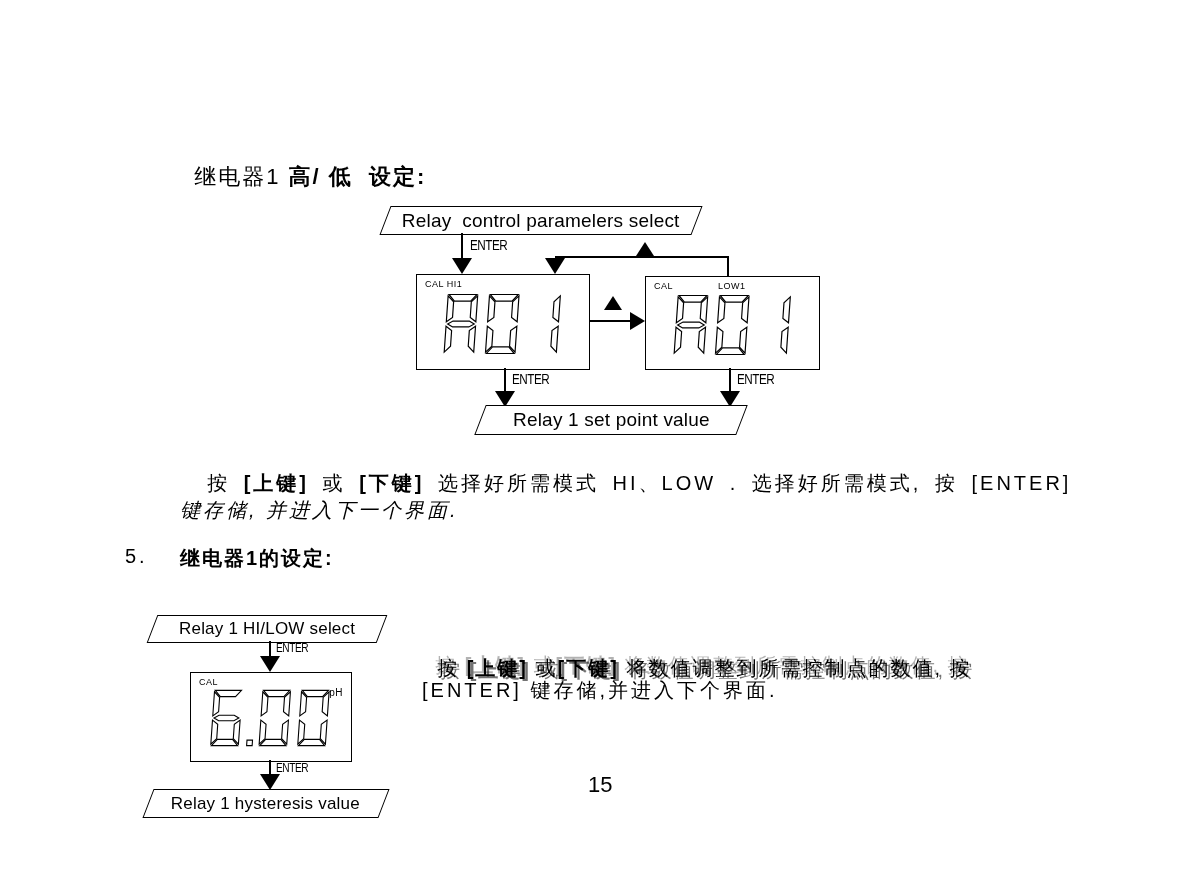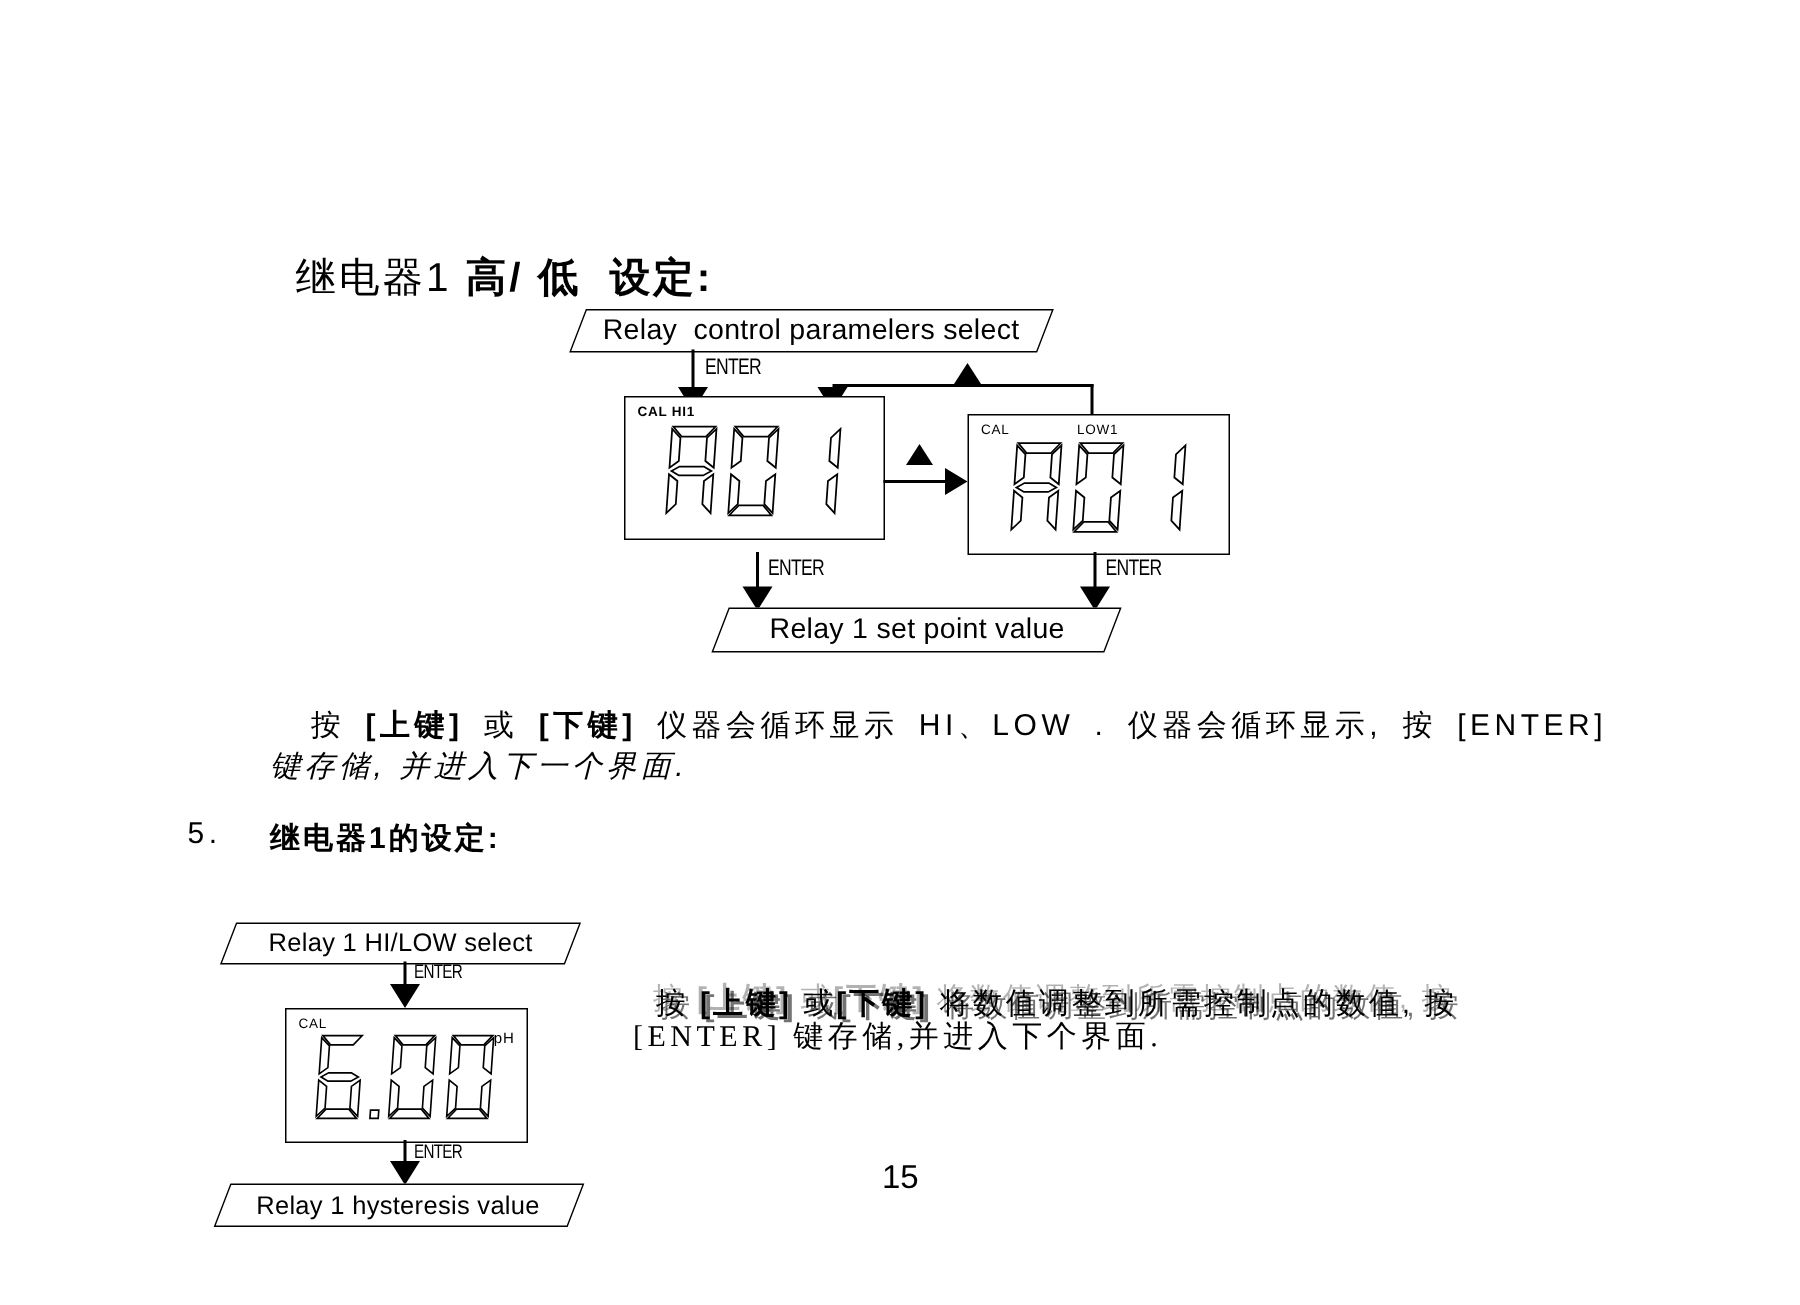--- a/index.html
+++ b/index.html
@@ -22,21 +22,21 @@
   .lcd{position:absolute;border:1.5px solid #000;background:#fff;}
   .lcd-corner{position:absolute;font-size:9px;letter-spacing:0.5px;color:#000;}
   .segwrap{position:absolute;left:0;right:0;display:flex;justify-content:center;}
   
   .enter{position:absolute;font-size:15px;letter-spacing:-0.6px;transform:scaleX(0.78);transform-origin:left center;white-space:pre;}
   .enter.small{font-size:13px;}
   
   .cjk{position:absolute;font-size:20px;letter-spacing:3px;white-space:pre;}
   .cjk b{font-weight:bold;}
   .glitch{letter-spacing:2px;text-shadow:3px 2px 0 rgba(0,0,0,0.55),-2px -3px 0 rgba(0,0,0,0.30);}
-  .heading{position:absolute;font-size:27px;letter-spacing:2px;white-space:pre;}
+  .heading{position:absolute;font-size:22px;letter-spacing:2px;white-space:pre;}
   .heading .em{font-weight:bold;}
   .pagenum{position:absolute;font-size:22px;text-align:right;}
 </style>
 </head>
 <body>
 
 <div class="heading" style="left:178px;top:136px;">
   <span>继电器1</span><span> </span><span class="em">高/ 低  设定:</span>
 </div>
 
@@ -46,21 +46,21 @@
 
 <div class="vline" style="left:461px;top:233px;height:25px;"></div>
 <div class="enter" style="left:470px;top:236px;">ENTER</div>
 <div class="arrow-down" style="left:452px;top:258px;"></div>
 
 <div class="vline" style="left:727px;top:256px;height:21px;"></div>
 <div class="hline" style="left:555px;top:256px;width:174px;"></div>
 <div class="tri-up" style="left:636px;top:242px;"></div>
 <div class="arrow-down" style="left:545px;top:258px;"></div>
 
-<div class="lcd" style="left:416px;top:264px;width:172px;height:94px;font-weight:bold;">
+<div class="lcd" style="left:416px;top:274px;width:172px;height:94px;">
   <span class="lcd-corner" style="left:8px;top:4px;">CAL HI1</span>
   <div class="segwrap" style="top:18px;">
       <svg width="129.9" height="62" viewBox="0 0 176 84">
         <g fill="#ffffff" stroke="#000000" stroke-width="1.6" stroke-linejoin="miter" transform="skewX(-4) translate(4,0)">
           <g transform="translate(6,0)">
             <polygon points="5,2 43,2 35,11 13,11"></polygon>
             <polygon points="44,4 44,39 36,33 36,12"></polygon>
             <polygon points="44,45 44,80 36,72 36,51"></polygon>
             <polygon points="4,45 12,51 12,72 4,80"></polygon>
             <polygon points="4,4 12,12 12,33 4,39"></polygon>
@@ -124,21 +124,21 @@
 
 <div class="vline" style="left:729px;top:368px;height:25px;"></div>
 <div class="enter" style="left:737px;top:370px;">ENTER</div>
 <div class="arrow-down" style="left:720px;top:391px;"></div>
 
 <div class="para" style="left:480px;top:405px;width:260px;height:28px;">
   <span class="para-label">Relay 1 set point value</span>
 </div>
 
 <div class="cjk" style="left:180px;top:447px;word-spacing:5px;">
-  <span>按 </span><b>[上键]</b><span> 或 </span><b>[下键]</b><span> 仪器会循环显示 HI、LOW . 仪器会循环显示, 按 [ENTER]</span>
+  <span>按 </span><b>[上键]</b><span> 或 </span><b>[下键]</b><span> 选择好所需模式 HI、LOW . 选择好所需模式, 按 [ENTER]</span>
 </div>
 <div class="cjk" style="left:180px;top:497px;font-style:italic;">键存储, 并进入下一个界面.</div>
 
 <div class="cjk" style="left:125px;top:545px;">5.</div>
 <div class="cjk" style="left:180px;top:545px;font-weight:bold;letter-spacing:2px;">继电器1的设定:</div>
 
 <div class="para" style="left:152px;top:615px;width:228px;height:26px;">
   <span class="para-label small">Relay 1 HI/LOW select</span>
 </div>
 
@@ -186,15 +186,15 @@
 <div class="enter small" style="left:276px;top:760px;">ENTER</div>
 <div class="arrow-down" style="left:260px;top:774px;"></div>
 
 <div class="para" style="left:148px;top:789px;width:234px;height:27px;">
   <span class="para-label small">Relay 1 hysteresis value</span>
 </div>
 
 <div class="cjk glitch" style="left:422px;top:632px;text-align:center;">
   <span>按 </span><b>[上键]</b><span> 或</span><b>[下键]</b><span> 将数值调整到所需控制点的数值, 按</span>
 </div>
-<div class="cjk" style="left:422px;top:677px;font-family:Liberation Serif, serif;">[ENTER] 键存储,并进入下个界面.</div>
+<div class="cjk" style="left:422px;top:677px;">[ENTER] 键存储,并进入下个界面.</div>
 
 <div class="pagenum" style="left:588px;top:772px;">15</div>
 
 </body></html>

